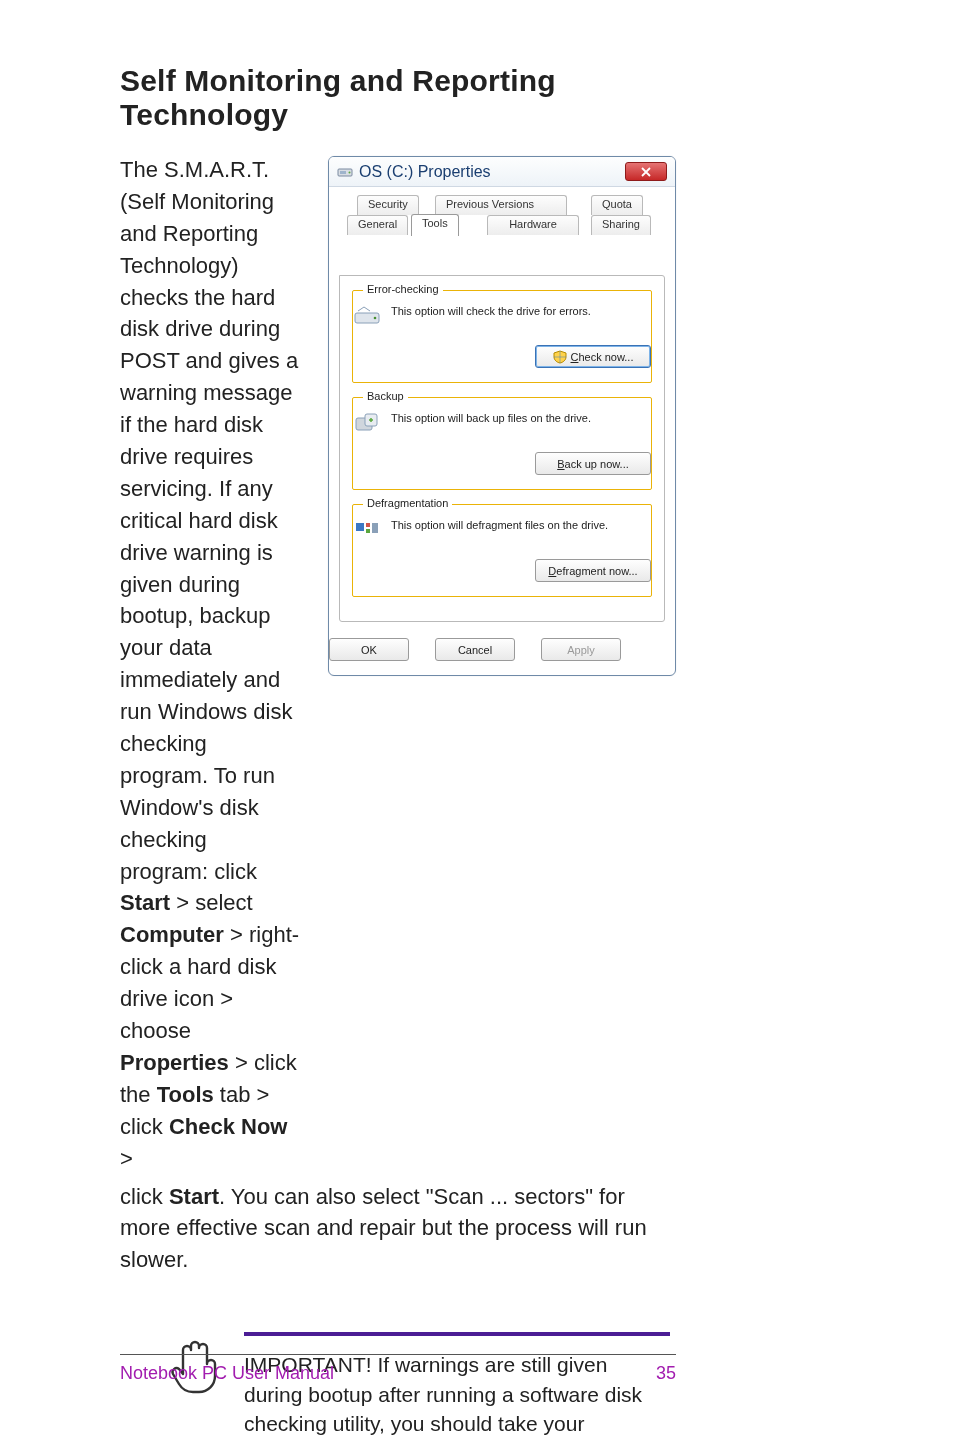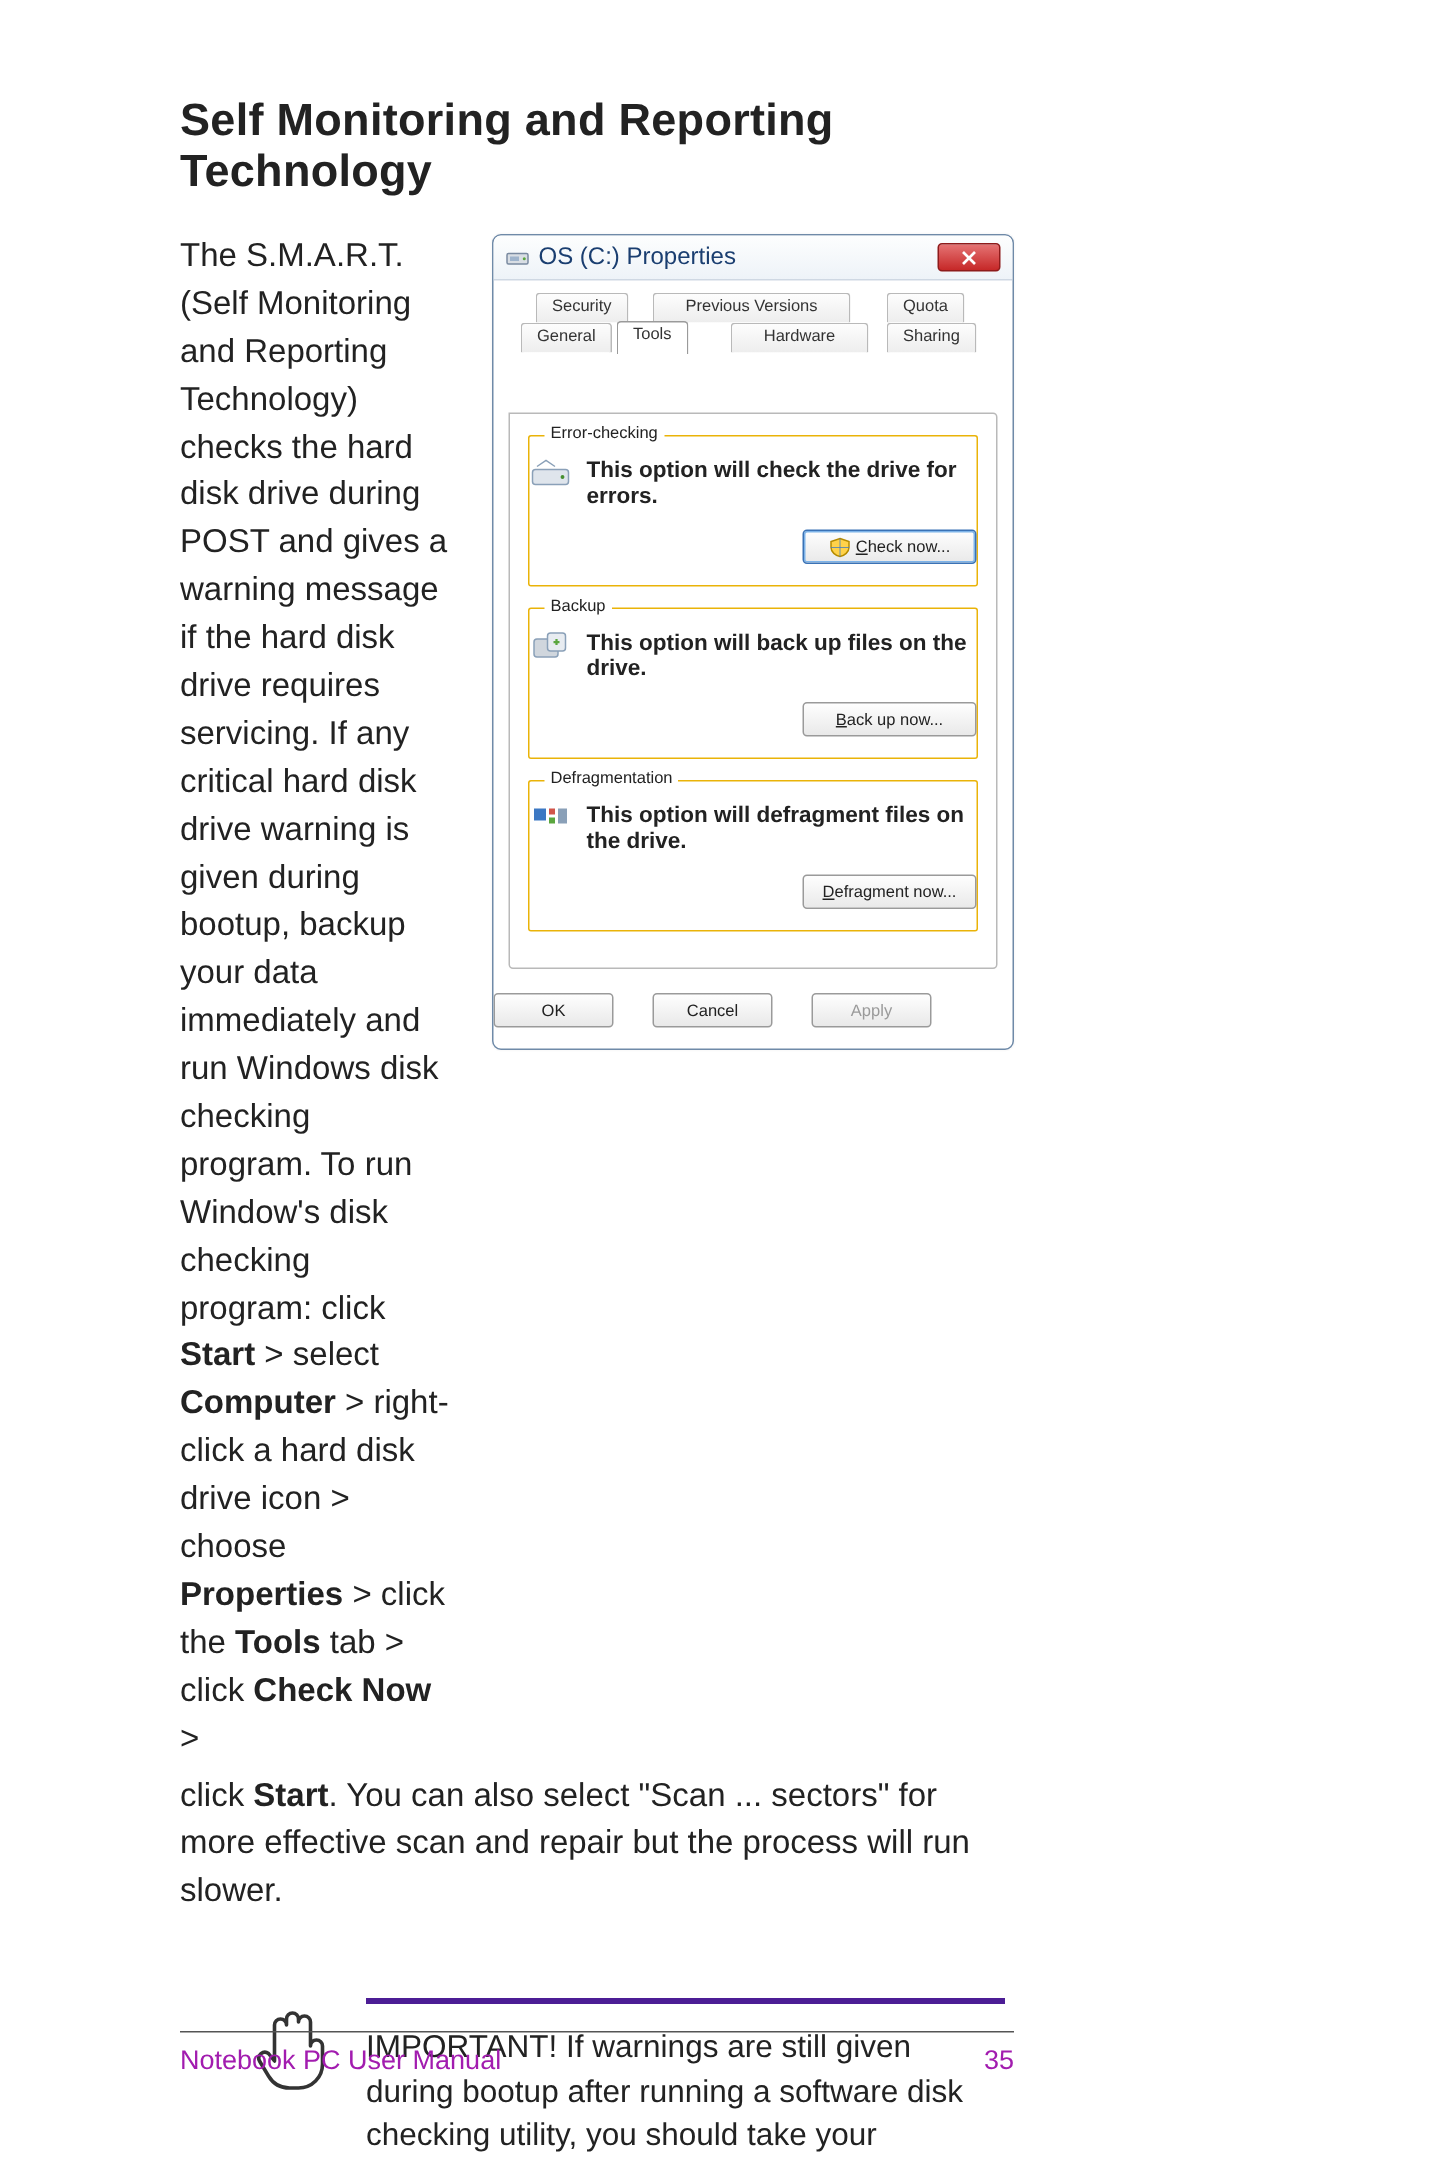--- a/index.html
+++ b/index.html
@@ -29,41 +29,41 @@
     display: flex; align-items: center; justify-content: center; font-weight: 700; font-size: 12px;
   }
   .tabs-area { padding: 8px 10px 6px; }
   .tabs { position: relative; height: 40px; }
   .tab {
     position: absolute; height: 20px; padding: 2px 10px 0; font-size: 11px;
     background: linear-gradient(#fdfdfd,#ededed); border: 1px solid #b9b9b9;
     border-bottom: none; border-radius: 3px 3px 0 0; color: #333;
   }
   .tab.back1 { top: 0; left: 18px; }
-  .tab.back2 { top: 0; left: 96px; width: 132px; text-align: center; }
+  .tab.back2 { top: 0; left: 96px; width: 132px; text-align: left; }
   .tab.back3 { top: 0; left: 252px; }
   .tab.front1 { top: 20px; left: 8px; text-align: center; }
   .tab.front3 { top: 20px; left: 148px; width: 92px; text-align: center; }
   .tab.front4 { top: 20px; left: 252px; }
   .tab.active {
     top: 19px; left: 72px; height: 22px; background: #fff; border-color: #9a9a9a;
     z-index: 2; font-weight: 400;
   }
   .tab-body {
     border: 1px solid #b9b9b9; border-radius: 0 3px 3px 3px;
     margin-top: 40px; padding: 14px 12px 10px;
     background: #fff;
   }
   .group { border: 1px solid #eab308; border-radius: 2px; padding: 12px 0 14px; margin-bottom: 14px; position: relative; }
   .group .legend {
     position: absolute; top: -8px; left: 10px; background: #fff; padding: 0 4px; font-size: 11px; color: #222;
   }
   .group-inner { display: flex; align-items: flex-start; gap: 10px; }
   .group-inner .gicon { width: 28px; height: 28px; flex: none; }
-  .group-inner .gtext { font-size: 15px; color: #222; padding-top: 2px; font-weight: bold; }
+  .group-inner .gtext { font-size: 11px; color: #222; padding-top: 2px; }
   .btn-row { display: flex; justify-content: flex-end; margin-top: 14px; align-items: flex-end; }
   .winbtn {
     min-width: 116px; height: 23px; padding: 0 12px; font-size: 11px;
     background: linear-gradient(#fefefe,#e9e9e9); border: 1px solid #9a9a9a; border-radius: 3px;
     display: inline-flex; align-items: center; justify-content: center; gap: 4px;
   }
   .winbtn.focus { border: 1px solid #3a72b5; box-shadow: 0 0 0 1px #7db3e8 inset; }
   .winbtn .underline { text-decoration: underline; }
   .dlg-actions { display: flex; justify-content: flex-start; gap: 26px; padding: 10px 0 14px; }
   .dlg-actions .winbtn { min-width: 80px; }

